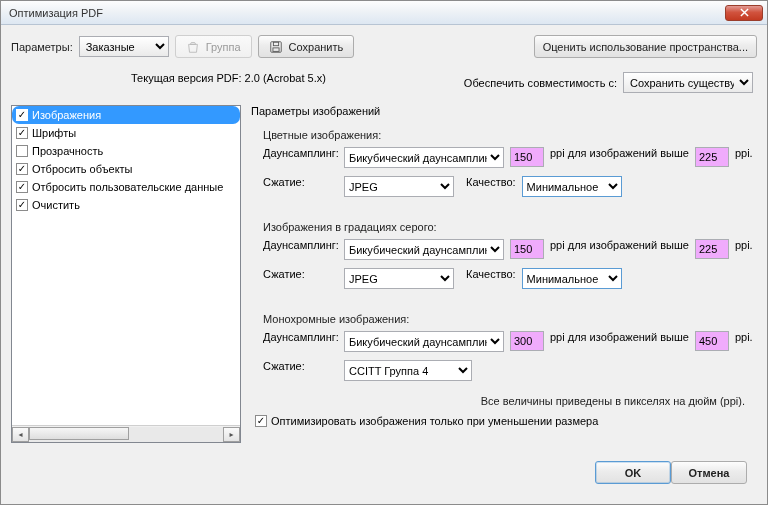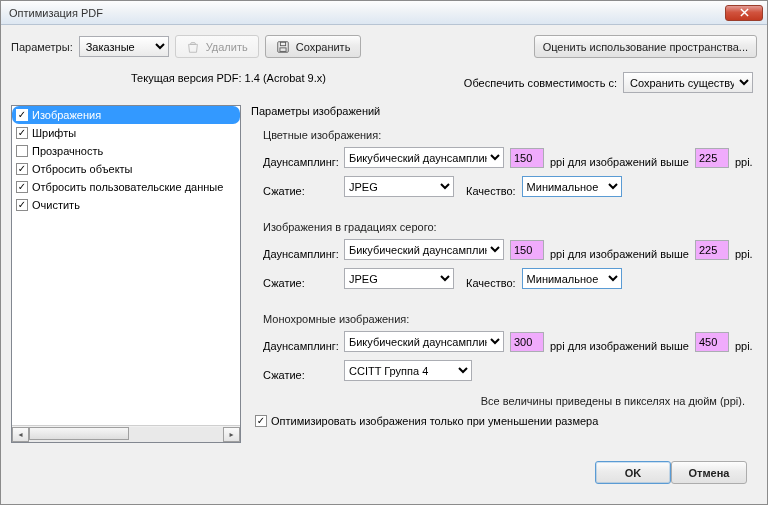--- a/index.html
+++ b/index.html
@@ -29,21 +29,21 @@
 .chk.checked::after { content: "✓"; font-size: 10px; line-height: 1; color: #000; }
 .list-item.selected .chk { border-color: #fff; }
 .hscroll { height: 17px; background: #f0f0f0; border-top: 1px solid #cfcfcf; display: flex; align-items: center; }
 .hscroll .arrow { width: 17px; height: 15px; border: 1px solid #9f9f9f; background: linear-gradient(#fafafa,#e4e4e4); display: flex; align-items: center; justify-content: center; font-size: 8px; color: #555; }
 .hscroll .track { flex: 1; height: 15px; background: #e9e9e9; position: relative; }
 .hscroll .thumb { position: absolute; left: 0; top: 0; height: 13px; width: 100px; border: 1px solid #9f9f9f; background: linear-gradient(#f6f6f6,#dedede); }
 .rightpane { flex: 1; display: flex; flex-direction: column; }
 .group-title { color: #000; margin-bottom: 6px; }
 .subgroup { margin: 6px 0 2px 12px; }
 .subhead { margin-bottom: 6px; color: #222; }
-.row { display: flex; align-items: flex-end; gap: 6px; margin-bottom: 8px; flex-wrap: nowrap; }
+.row { display: flex; align-items: flex-start; gap: 6px; margin-bottom: 8px; flex-wrap: nowrap; }
 .row .lbl2 { width: 75px; }
 input.num { width: 34px; height: 20px; border: 1px solid #abadb3; padding: 0 3px; background: #f0abfc; }
 select.sel { height: 21px; border: 1px solid #abadb3; background: #fff; }
 select.sel.blue { border-color: #5a9bd4; }
 .note { text-align: right; margin-top: 4px; margin-right: 12px; color: #222; }
 .opt-row { display: flex; align-items: center; gap: 4px; margin: 8px 0 0 4px; }
 .footer { display: flex; justify-content: flex-end; padding: 10px 10px 10px 0; font-weight: bold; }
 .footer .btn { min-width: 76px; justify-content: center; }
 .footer .btn.primary { border-color: #5a9bd4; box-shadow: 0 0 0 1px rgba(90,155,212,.3) inset; }
 </style>
@@ -61,38 +61,38 @@
   </div>
 
   <div class="content">
     <div class="toolbar">
       <span class="lbl">Параметры:</span>
       <select class="combo" style="width:90px"><option>Заказные</option></select>
       <div class="btn disabled">
         <svg viewBox="0 0 16 16">
             <path d="M3 5h10l-1 9H4zM6 3h4l1 2H5z" fill="none" stroke="#b8b8b8" stroke-width="1"></path>
           </svg>
-        <span>Удалить</span>
+        <span>Группа</span>
       </div>
       <div class="btn">
         <svg viewBox="0 0 16 16">
             <rect x="2" y="2" width="12" height="12" rx="1" fill="none" stroke="#555"></rect>
             <rect x="5" y="2.5" width="6" height="4" fill="none" stroke="#555"></rect>
             <rect x="4.5" y="9" width="7" height="4" fill="none" stroke="#555"></rect>
           </svg>
         <span>Сохранить</span>
       </div>
       <span class="spacer"></span>
       <div class="btn" style="padding:0 8px">
           <span>Оценить использование пространства...</span>
         </div>
     </div>
 
     <div class="version-row">
-      <span class="v-left">Текущая версия PDF: 1.4 (Acrobat 9.x)</span>
+      <span class="v-left">Текущая версия PDF: 2.0 (Acrobat 5.x)</span>
       <span class="v-right">
         <span>Обеспечить совместимость с:</span>
         <select class="combo" style="width:130px"><option>Сохранить существующ</option></select>
       </span>
     </div>
 
     <div class="body2">
       <div class="listbox">
         <div class="items" id="sidebar-items">
             <div class="list-item selected">

